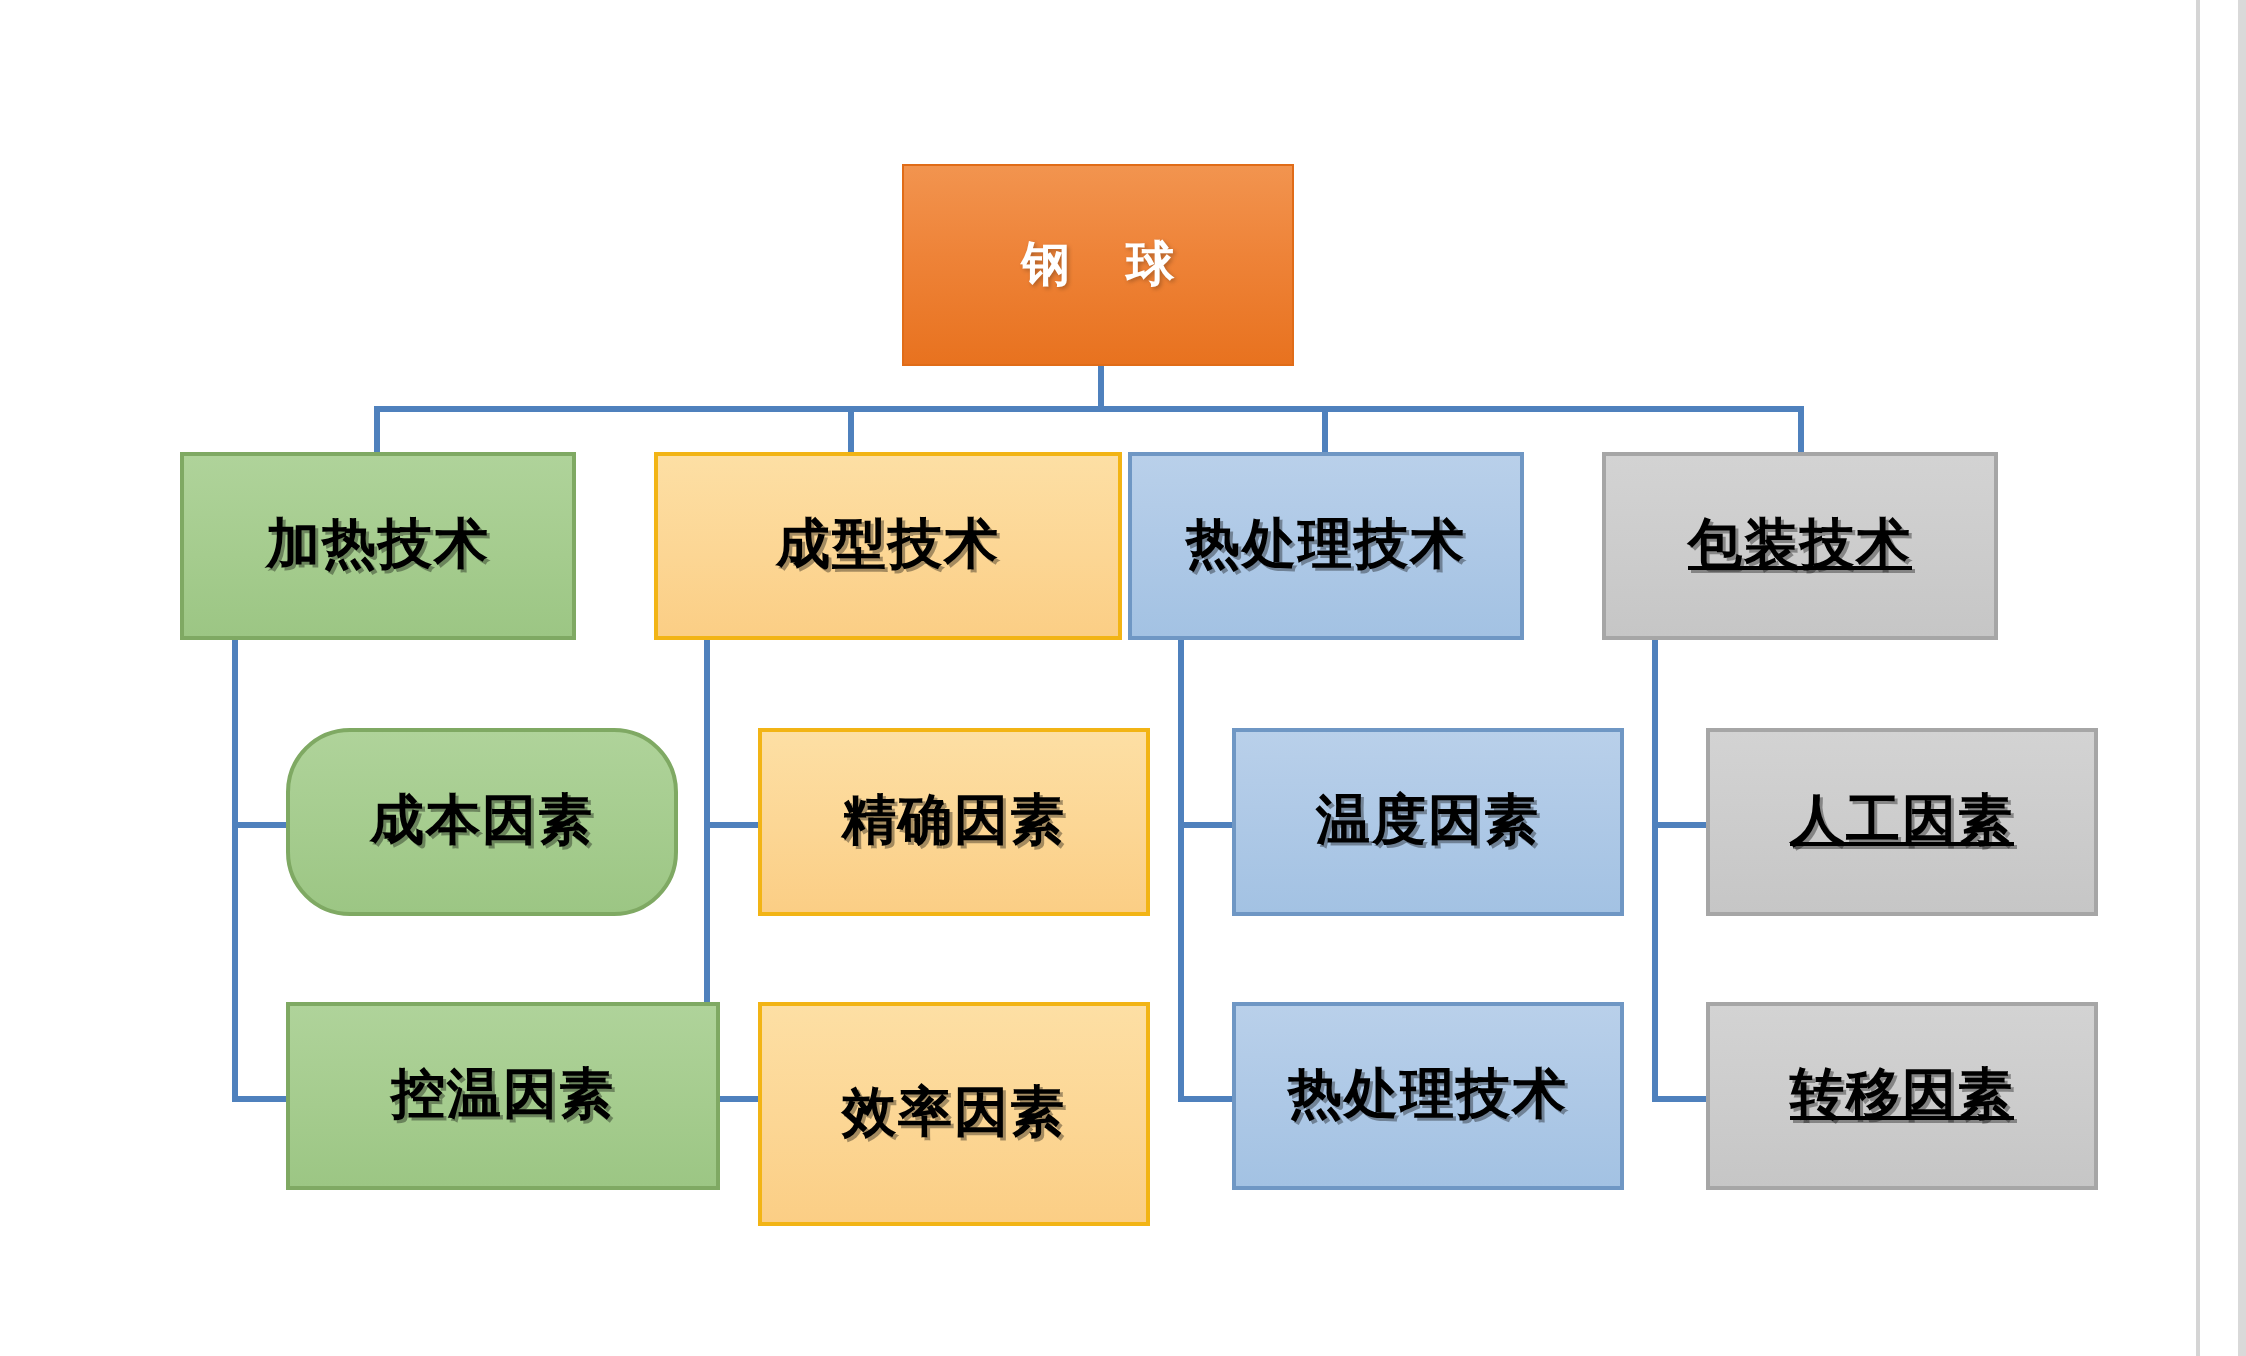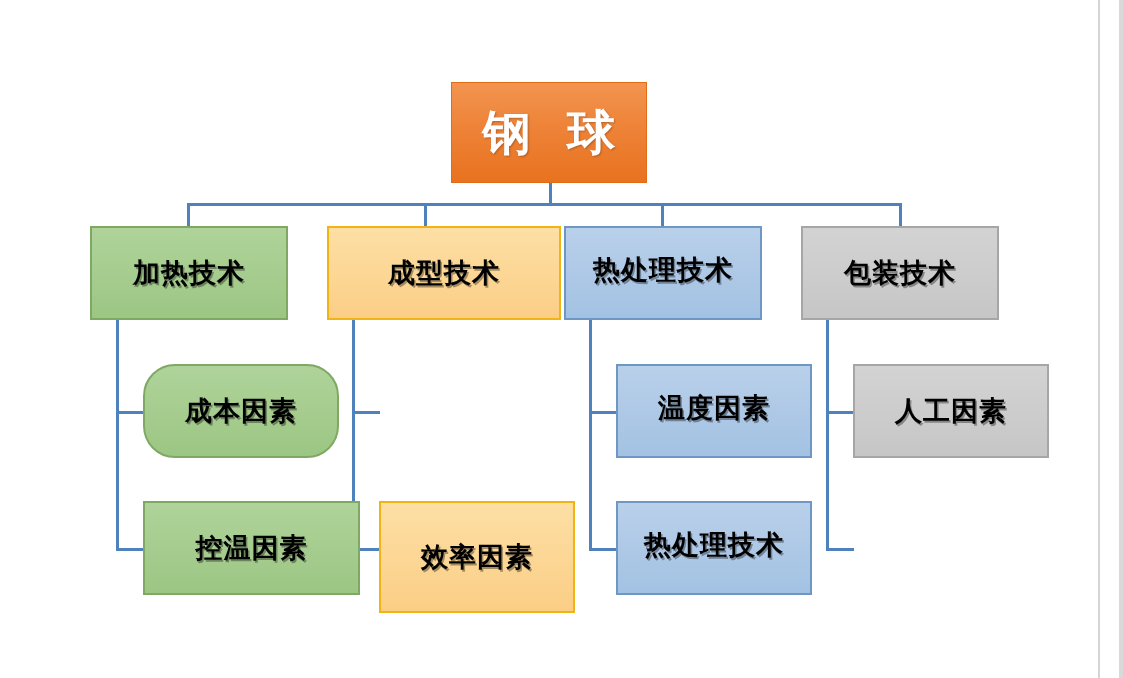--- a/index.html
+++ b/index.html
@@ -60,21 +60,21 @@
     letter-spacing: 1px;
     line-height: 1.1;
     white-space: nowrap;
   }
 
   
   .node.root {
     background: linear-gradient(to bottom, #F2944F 0%, #EE8338 45%, #E8721F 100%);
     border: 1px solid #E06C18;
     color: #ffffff;
-    font-size: 48px;
+    font-size: 24px;
     letter-spacing: 10px;
     text-indent: 10px;
     text-shadow: 1px 1px 2px rgba(0,0,0,0.25);
   }
 
   
   .node.branch, .node.leaf {
     color: #000000;
     text-shadow: 1.5px 1.5px 0 rgba(0,0,0,0.35);
   }
@@ -86,25 +86,25 @@
     background: linear-gradient(to bottom, #AFD39A 0%, #A5CC8E 55%, #9CC684 100%);
     border: 2px solid #7FA963;
   }
   .pal-amber {
     background: linear-gradient(to bottom, #FDDFA4 0%, #FCD694 55%, #FBCE85 100%);
     border: 2px solid #F2B415;
   }
   .pal-blue {
     background: linear-gradient(to bottom, #B9D0EA 0%, #ADC8E6 55%, #A3C2E3 100%);
     border: 2px solid #6F97C4;
-    font-family: Liberation Mono, monospace;
   }
   .pal-gray {
     background: linear-gradient(to bottom, #D3D3D3 0%, #CCCCCC 55%, #C6C6C6 100%);
     border: 2px solid #A6A6A6;
+    text-decoration: underline;
   }
 </style>
 </head>
 <body>
 
 <div id="canvas">
 
   <div class="conn v" style="left:549px; top:183px; height:22px;"></div>
 
   <div class="conn h" style="left:187px; top:203px; width:715px;"></div>
@@ -135,28 +135,30 @@
   <div class="node branch pal-green" style="left:90px; top:226px; width:198px; height:94px;">加热技术</div>
 
   <div class="node branch pal-amber" style="left:327px; top:226px; width:234px; height:94px;">成型技术</div>
 
   <div class="node branch pal-blue" style="left:564px; top:226px; width:198px; height:94px;">热处理技术</div>
 
   <div class="node branch pal-gray" style="left:801px; top:226px; width:198px; height:94px;">包装技术</div>
 
   <div class="node leaf pal-green" style="left:143px; top:364px; width:196px; height:94px;border-radius:32px;">成本因素</div>
 
+  <div class="node leaf pal-amber" style="left:379px; top:364px; width:196px; height:94px;">精确因素</div>
 
   <div class="node leaf pal-blue" style="left:616px; top:364px; width:196px; height:94px;">温度因素</div>
 
   <div class="node leaf pal-gray" style="left:853px; top:364px; width:196px; height:94px;">人工因素</div>
 
   <div class="node leaf pal-green" style="left:143px; top:501px; width:217px; height:94px;">控温因素</div>
 
   <div class="node leaf pal-amber" style="left:379px; top:501px; width:196px; height:112px;">效率因素</div>
 
   <div class="node leaf pal-blue" style="left:616px; top:501px; width:196px; height:94px;">热处理技术</div>
 
+  <div class="node leaf pal-gray" style="left:853px; top:501px; width:196px; height:94px;">转移因素</div>
 
   <div id="page-edge"></div>
   <div id="page-edge-fill"></div>
 
 </div>
 
 </body></html>

